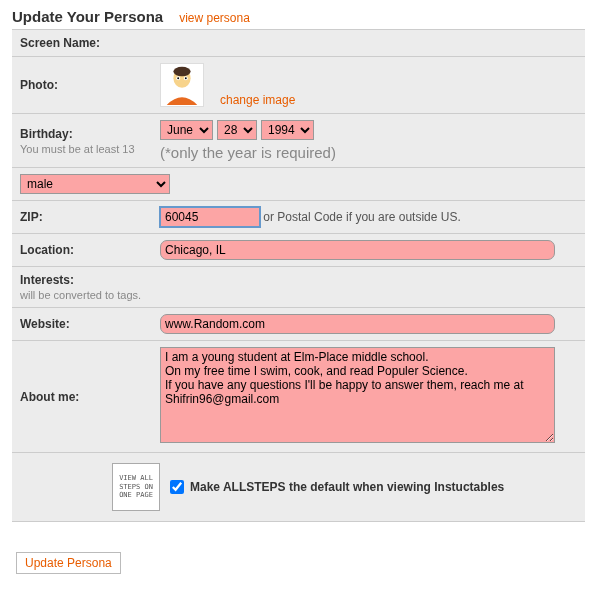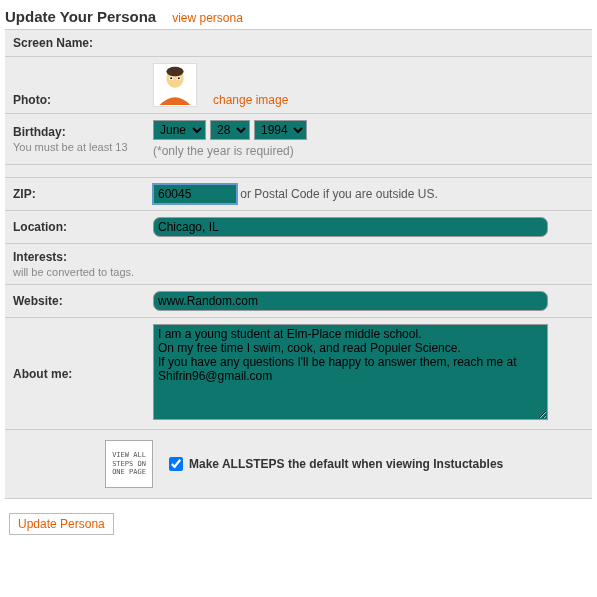--- a/index.html
+++ b/index.html
@@ -1,44 +1,44 @@
 <!DOCTYPE html>
 <html><head>
 <meta charset="utf-8">
 <style>
 * { box-sizing: border-box; margin: 0; padding: 0; }
 body { font-family: Arial, Helvetica, sans-serif; font-size: 12px; color: #333; background: #fff; width: 597px; }
-.container { padding: 8px 5px; }
+.container { padding: 8px 12px; }
 .header-row { display: flex; align-items: baseline; gap: 16px; margin-bottom: 4px; }
 .title { font-size: 15px; font-weight: bold; color: #333; }
 .link { color: #e85d00; font-size: 12px; text-decoration: none; cursor: pointer; }
 .row { border-top: 1px solid #ccc; background: #ececec; display: flex; padding: 6px 8px; align-items: center; }
 .row:last-of-type { border-bottom: 1px solid #ccc; }
 .label-col { width: 140px; flex-shrink: 0; }
 .label { font-weight: bold; color: #333; font-size: 12px; }
 .sublabel { color: #888; font-size: 11px; margin-top: 2px; }
 .value-col { flex: 1; }
 .value-text { color: #333; }
-.photo-row { align-items: flex-end; }
+.photo-row { align-items: center; }
 .photo-box { display: flex; align-items: flex-end; gap: 16px; }
 .avatar { width: 44px; height: 44px; background: #fff; border: 1px solid #ddd; display: flex; align-items: flex-end; justify-content: center; overflow: hidden; }
 .avatar svg { display: block; }
 .birthday-selects { display: flex; gap: 4px; align-items: center; }
-select, input[type="text"], textarea { font-family: inherit; font-size: 12px; border: 1px solid #999; background: #0f766e; padding: 2px 4px; }
+select, input[type="text"], textarea { font-family: inherit; font-size: 12px; border: 1px solid #999; background: #fca5a5; padding: 2px 4px; }
 select { padding: 1px 2px; }
-.note { color: #888; font-size: 12px; margin-top: 4px; }
-.zip-input { width: 84px; outline: 2px solid #6699cc; outline-offset: -1px; }
+.note { color: #888; font-size: 15px; margin-top: 4px; }
+.zip-input { width: 100px; outline: 2px solid #6699cc; outline-offset: -1px; }
 .wide-input { width: 100%; max-width: 395px; border-radius: 7px; }
 .textarea-small { width: 100%; max-width: 395px; height: 36px; resize: both; }
 .textarea-large { width: 100%; max-width: 395px; height: 96px; resize: both; }
-.allsteps-row { display: flex; align-items: center; gap: 16px; padding: 10px 8px 10px 100px; border-top: 1px solid #ccc; background: #ececec; border-bottom: 1px solid #ccc; }
+.allsteps-row { display: flex; align-items: center; gap: 10px; padding: 10px 8px 10px 100px; border-top: 1px solid #ccc; background: #ececec; border-bottom: 1px solid #ccc; }
 .steps-badge { width: 48px; height: 48px; border: 1px solid #aaa; background: #fff; font-size: 7px; line-height: 1.2; text-align: center; padding: 3px 2px; display: flex; flex-direction: column; justify-content: center; color: #555; font-family: monospace; }
 .checkbox-wrap { display: flex; align-items: center; gap: 6px; }
 .checkbox-label { font-weight: bold; font-size: 12px; }
-.submit-wrap { margin-top: 14px; padding-left: 4px; }
+.submit-wrap { margin-top: 30px; padding-left: 4px; }
 .submit-btn { background: #fff; border: 1px solid #bbb; color: #e85d00; font-size: 12px; padding: 3px 8px; cursor: pointer; }
 .inline-text { color: #555; font-size: 12px; }
 input[type="checkbox"] { width: 14px; height: 14px; }
 </style>
 </head>
 <body>
 
 <div class="container">
 
 <div class="header-row">
@@ -80,20 +80,23 @@
     <div class="birthday-selects">
       <select><option>June</option></select>
       <select><option>28</option></select>
       <select><option>1994</option></select>
     </div>
     <div class="note">(*only the year is required)</div>
   </div>
 </div>
 
 <div class="row">
+  <div class="value-col">
+    <select style="width:150px"><option>male</option></select>
+  </div>
 </div>
 
 <div class="row">
   <div class="label-col"><span class="label">ZIP:</span></div>
   <div class="value-col">
     <input type="text" class="zip-input" value="60045" style="">
     <span class="inline-text">or Postal Code if you are outside US.</span>
   </div>
 </div>
 

